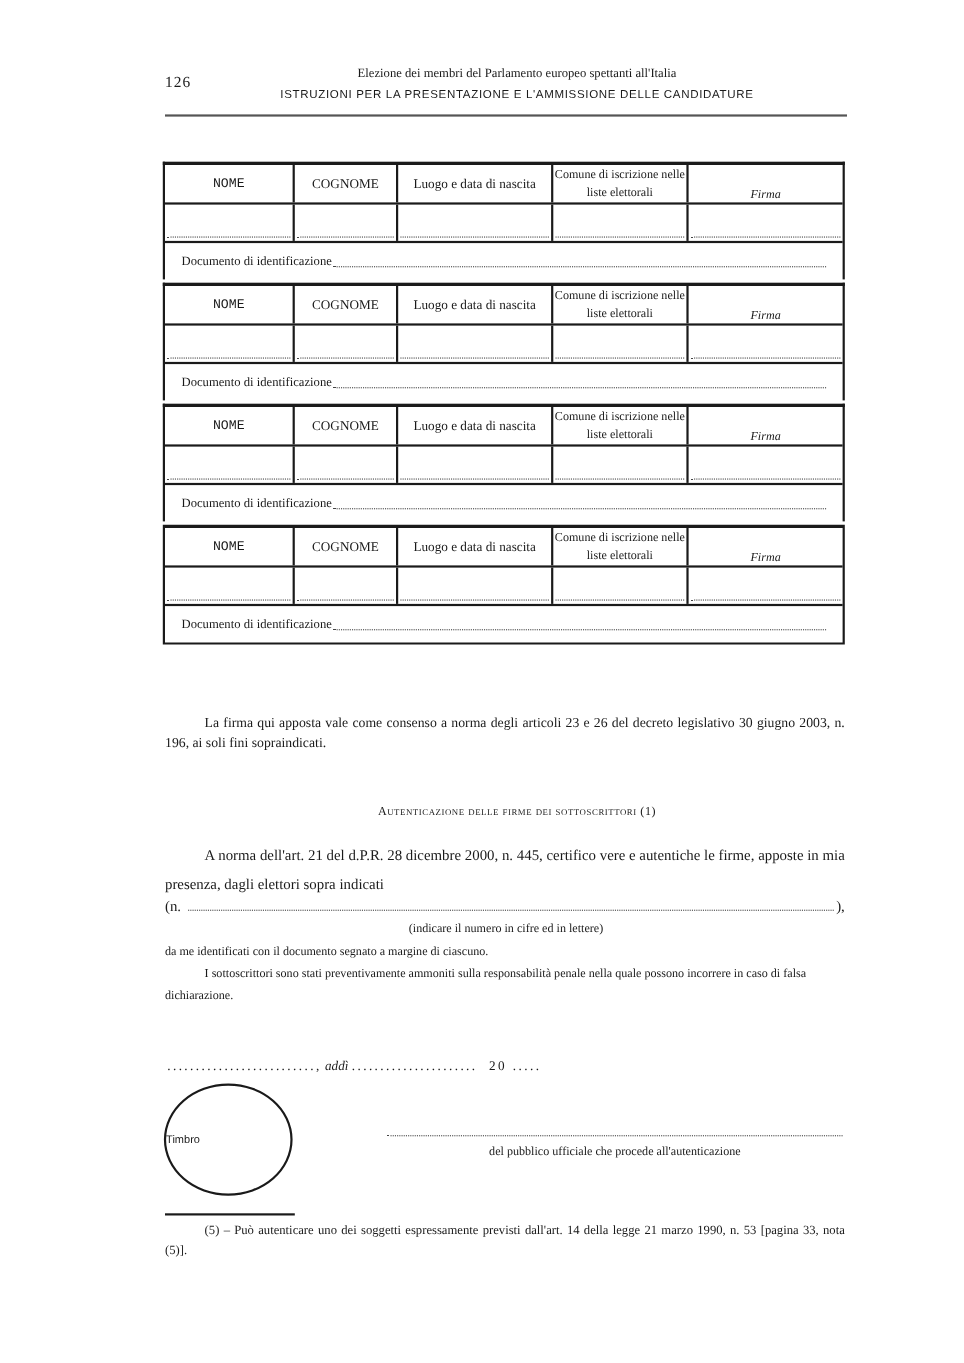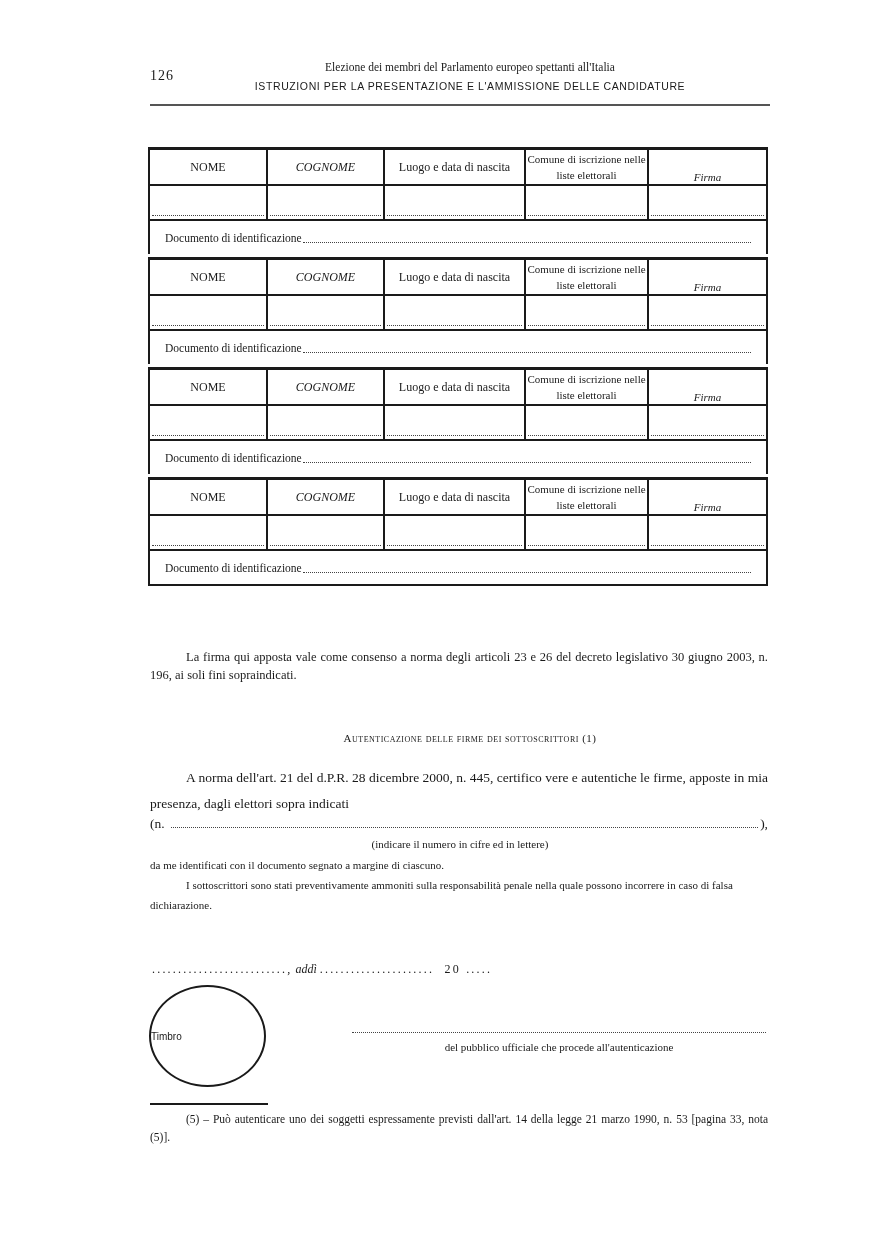--- a/index.html
+++ b/index.html
@@ -37,21 +37,21 @@
     .row { display: flex; box-sizing: border-box; }
     .row.head { height: 36px; border-bottom: 2px solid #1a1a1a; }
     .row.data { height: 35px; border-bottom: 2px solid #1a1a1a; }
     .row.doc { height: 33px; }
     .cell {
       box-sizing: border-box; border-right: 2px solid #1a1a1a;
       display: flex; align-items: center; justify-content: center; text-align: center;
       font-family: "Liberation Serif", serif; font-size: 12px; line-height: 15px;
     }
     .cell:last-child { border-right: none; margin-top: 20px; }
-    .c1 { width: 118px; } .c2 { width: 117px; font-style: italic; } .c3 { width: 141px; }
+    .c1 { width: 118px; font-family: Liberation Mono, monospace; } .c2 { width: 94px; } .c3 { width: 141px; }
     .c4 { width: 123px; } .c5 { flex: 1; }
     .cell.small { font-size: 11px; line-height: 16px; }
     .cell.italic { font-style: italic; font-size: 11px; }
     .row.data .cell { align-items: flex-end; padding: 0 2px 3px 2px; }
     .dots {
       width: 100%; border-bottom: 1px dotted #444; height: 1px;
     }
     .row.doc .doc-label {
       padding: 0 15px; display: flex; align-items: center; width: 100%;
       font-family: "Liberation Serif", serif; font-size: 11.5px; white-space: nowrap;

